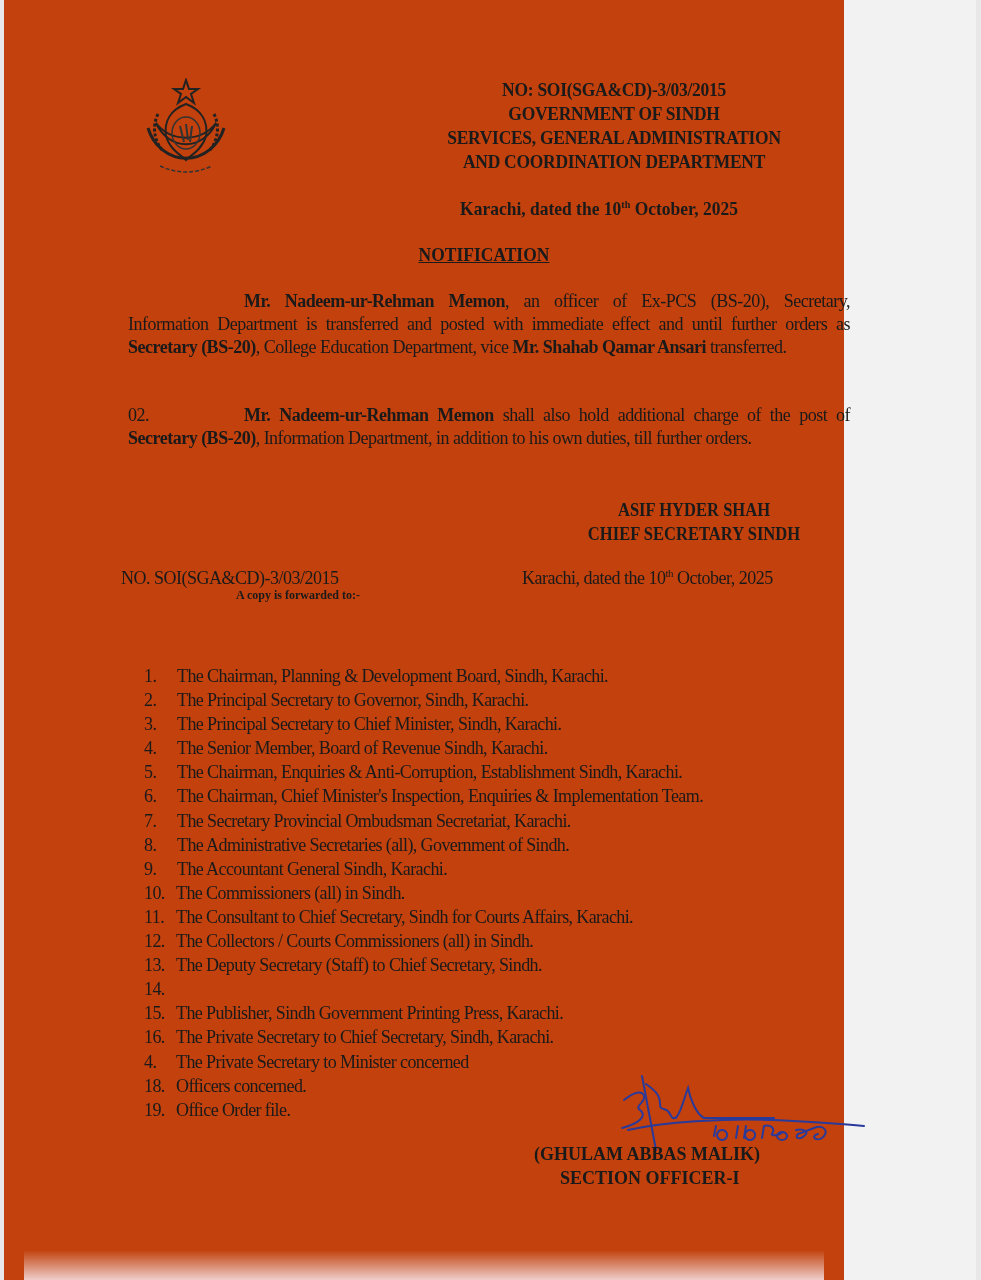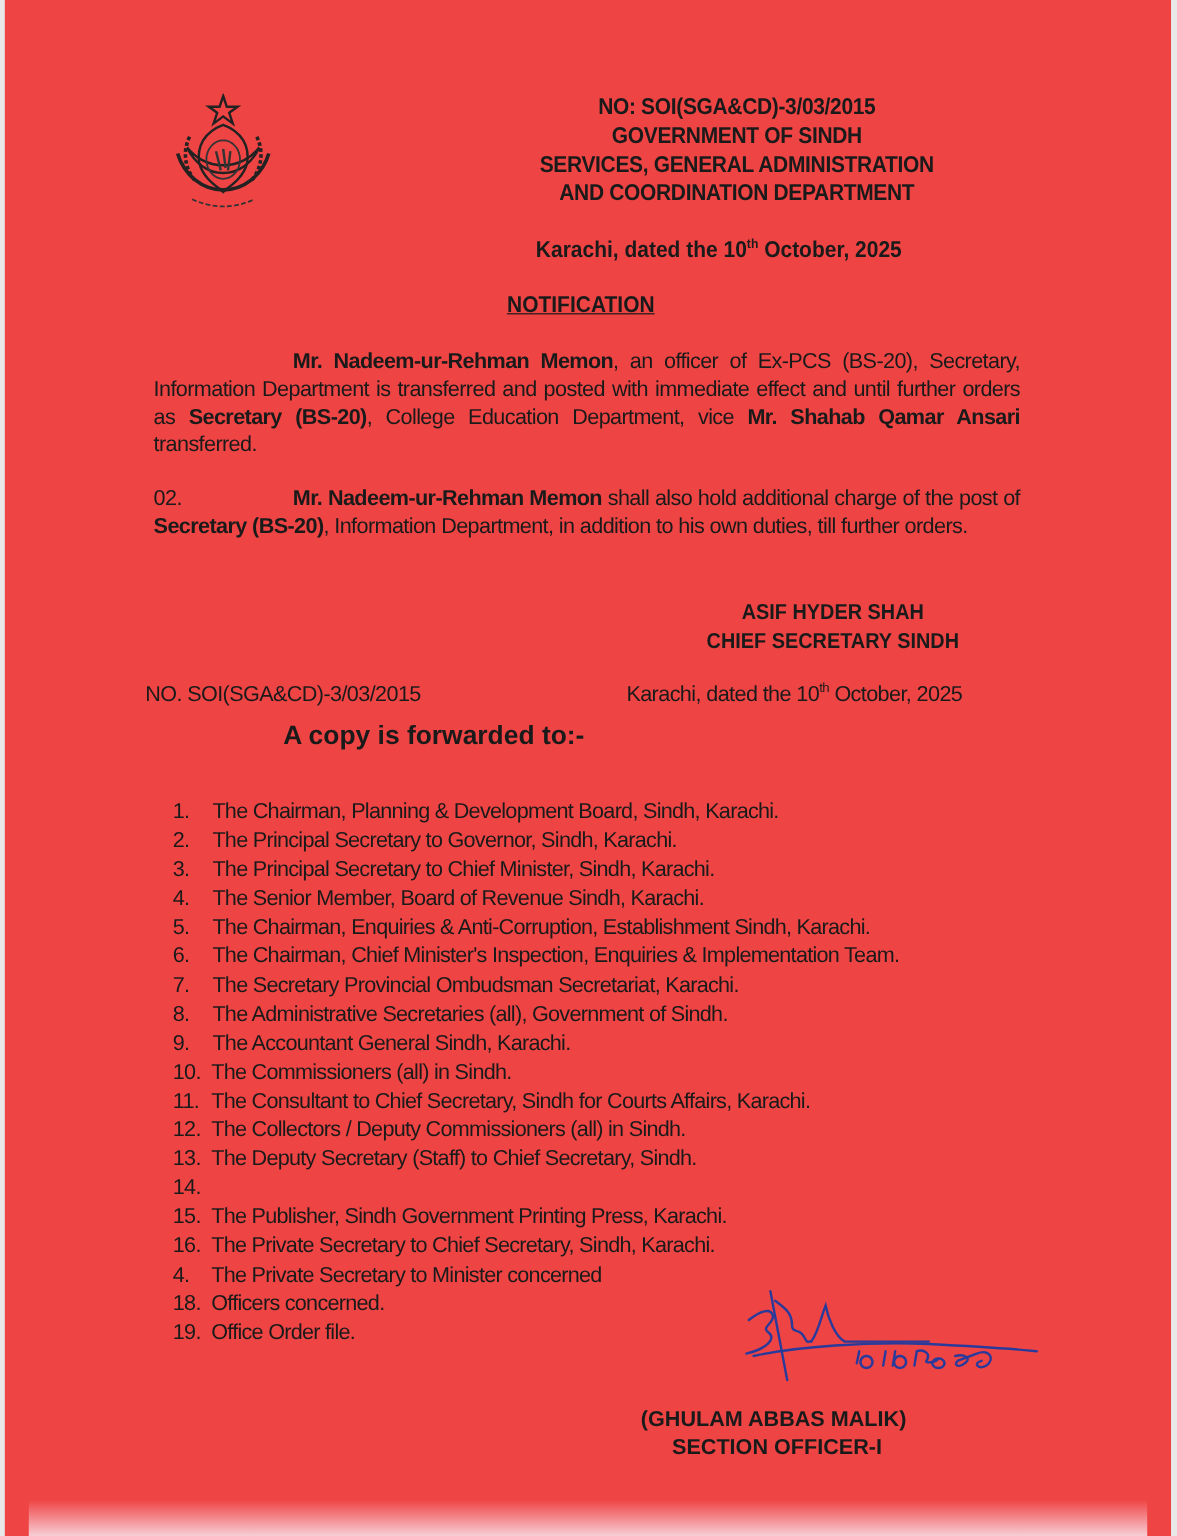--- a/index.html
+++ b/index.html
@@ -3,22 +3,23 @@
 <meta charset="utf-8">
 <style>
   html, body { margin: 0; padding: 0; }
   body {
     width: 981px; height: 1280px; overflow: hidden;
     background: #f2f2f2;
     font-family: "Liberation Sans", "DejaVu Sans", sans-serif;
     color: #1a1a1a;
   }
   .page {
-    position: absolute; left: 4px; top: 0; width: 972px; height: 1280px;
-    background: #ef4444;
+    position: absolute; left: 4px; top: 0; width: 840px; height: 1280px;
+    background: #c2410c;
+    font-family: Liberation Serif, serif;
   }
   .bottom-tint {
     position: absolute; left: 20px; right: 20px; bottom: 0; height: 30px;
     background: linear-gradient(to bottom, rgba(255,255,255,0), rgba(250,240,250,0.8));
   }
   .emblem { position: absolute; left: 132px; top: 78px; width: 100px; height: 104px; }
   .header-block {
     position: absolute; left: 380px; top: 78px; width: 460px;
     text-align: center; font-weight: bold; font-size: 19px; line-height: 24px;
     letter-spacing: -0.3px; transform: scaleX(0.92); transform-origin: center;
@@ -44,34 +45,34 @@
   .p1 { top: 290px; text-indent: 116px; }
   .p2 { top: 404px; }
   .p2 .num { display: inline-block; width: 116px; }
   .signatory {
     position: absolute; left: 540px; top: 498px; width: 300px;
     text-align: center; font-weight: bold; font-size: 18px; line-height: 24px;
     transform: scaleX(0.92); transform-origin: center;
   }
   .ref-no { position: absolute; left: 117px; top: 568px; font-size: 18px; letter-spacing: -0.5px; white-space: nowrap; }
   .ref-date { position: absolute; left: 518px; top: 568px; font-size: 18px; letter-spacing: -0.5px; white-space: nowrap; }
-  .fwd-title { position: absolute; left: 232px; top: 600px; font-size: 22px; font-weight: bold; white-space: nowrap; }
+  .fwd-title { position: absolute; left: 232px; top: 588px; font-size: 12px; font-weight: bold; white-space: nowrap; }
   .cc-list {
     position: absolute; left: 140px; top: 664px; margin: 0; padding: 0; list-style: none;
     font-size: 18px; line-height: 24.1px; letter-spacing: -0.6px;
   }
   .cc-list li { white-space: nowrap; display: flex; }
   .cc-list .n { display: inline-block; min-width: 33px; }
   .cc-list .n.two { min-width: 32px; }
   .signature { position: absolute; left: 600px; top: 1070px; width: 280px; height: 100px; }
   .so-block {
     position: absolute; left: 530px; top: 1142px; width: 270px;
     font-weight: bold; font-size: 18px; line-height: 24px;
   }
-  .so-block .name { display: block; margin-top: 28px; }
+  .so-block .name { display: block; }
   .so-block .desig { display: block; padding-left: 26px; }
   .edge-l { position: absolute; left: 0; top: 0; width: 4px; height: 1280px; background: #e8e8e8; }
   .edge-r { position: absolute; right: 0; top: 0; width: 5px; height: 1280px; background: #e8e8e8; }
 </style>
 </head>
 <body>
 
 <div class="edge-l"></div>
 <div class="page">
 
@@ -159,21 +160,21 @@
       <li>
         <span class="n two">10.</span>
         <span>The Commissioners (all) in Sindh.</span>
       </li>
       <li>
         <span class="n two">11.</span>
         <span>The Consultant to Chief Secretary, Sindh for Courts Affairs, Karachi.</span>
       </li>
       <li>
         <span class="n two">12.</span>
-        <span>The Collectors / Deputy Commissioners (all) in Sindh.</span>
+        <span>The Collectors / Courts Commissioners (all) in Sindh.</span>
       </li>
       <li>
         <span class="n two">13.</span>
         <span>The Deputy Secretary (Staff) to Chief Secretary, Sindh.</span>
       </li>
       <li>
         <span class="n two">14.</span>
       </li>
       <li>
         <span class="n two">15.</span>

